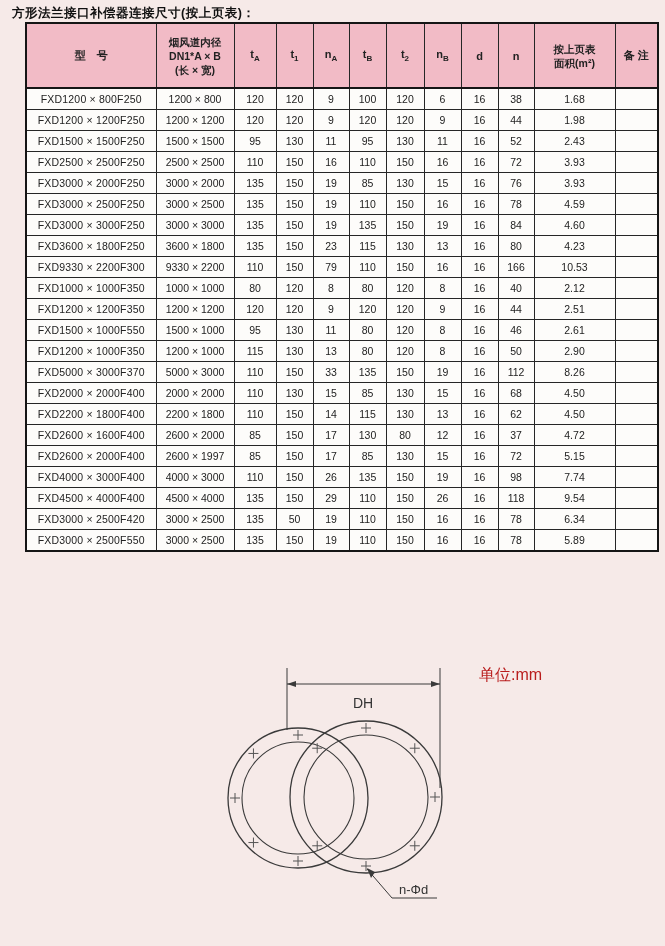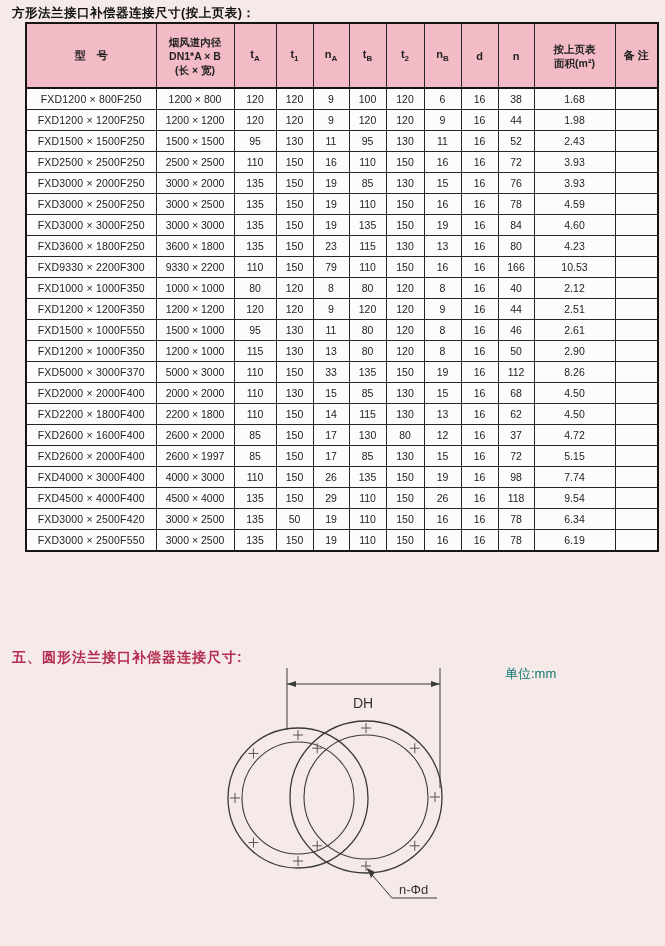--- a/index.html
+++ b/index.html
@@ -43,22 +43,22 @@
     background:#fdfcfa;
   }
   table.comp tbody td:first-child{letter-spacing:.2px;}
 
   .section-title{
     position:absolute;left:12px;top:649px;
     font-size:14px;font-weight:bold;color:#b42d52;
     letter-spacing:1px;
   }
   .unit-label{
-    position:absolute;left:505px;top:665px;
-    font-size:13px;color:#0f766e;
+    position:absolute;left:479px;top:665px;
+    font-size:16px;color:#b91c1c;
   }
   svg.diagram{position:absolute;left:0;top:660px;}
   svg.diagram text{font-family:"Liberation Sans","DejaVu Sans",sans-serif;fill:#333;}
 </style>
 </head>
 <body>
 
 <div class="page">
 
   <div class="doc-title">方形法兰接口补偿器连接尺寸(按上页表)：</div>
@@ -404,27 +404,26 @@
           <td>FXD3000 × 2500F550</td>
           <td>3000 × 2500</td>
           <td>135</td>
           <td>150</td>
           <td>19</td>
           <td>110</td>
           <td>150</td>
           <td>16</td>
           <td>16</td>
           <td>78</td>
-          <td>6.19</td>
+          <td>5.89</td>
           <td></td>
         </tr>
       </tbody>
   </table>
 
-  <div class="section-title">五、圆形法兰接口补偿器连接尺寸:</div>
 
   <div class="unit-label">单位:mm</div>
 
   <svg class="diagram" width="665" height="286" viewBox="0 0 665 286">
 
     <line x1="287" y1="8" x2="287" y2="70" stroke="#3a3a3a" stroke-width="1"></line>
     <line x1="440" y1="8" x2="440" y2="128" stroke="#3a3a3a" stroke-width="1"></line>
 
     <line x1="287" y1="24" x2="440" y2="24" stroke="#3a3a3a" stroke-width="1"></line>
     <polygon points="287,24 296,21 296,27" fill="#3a3a3a"></polygon>

